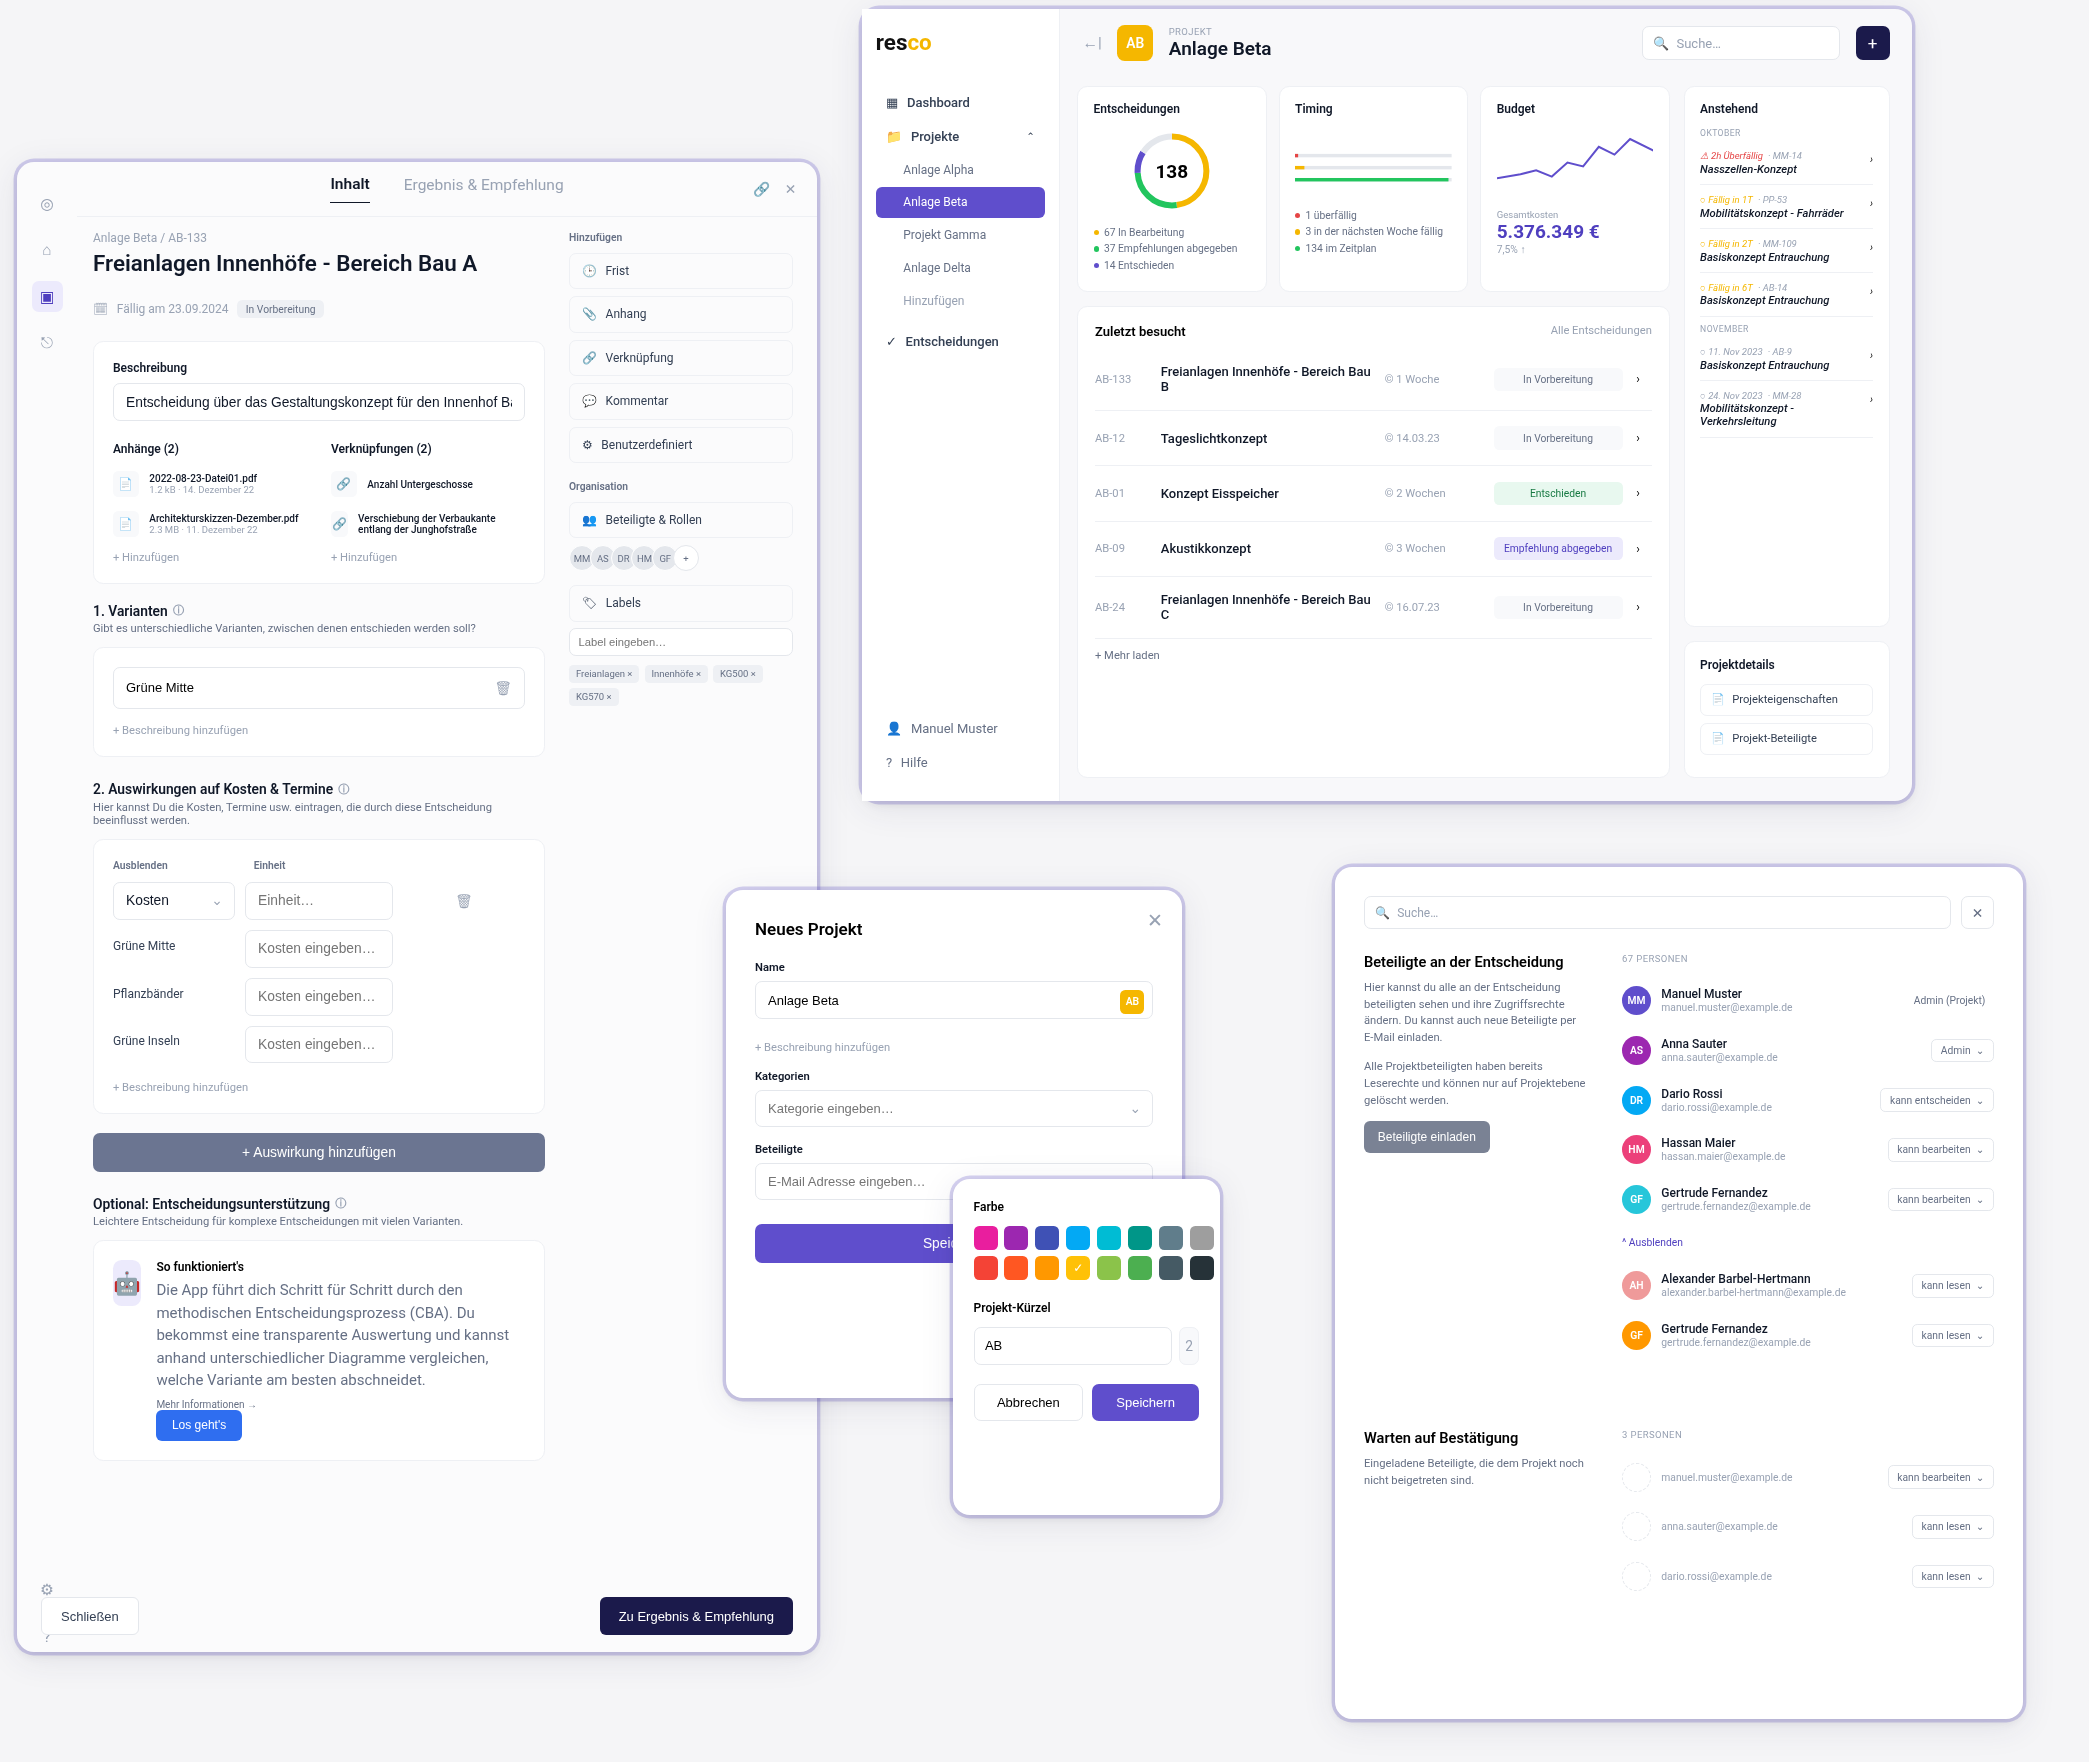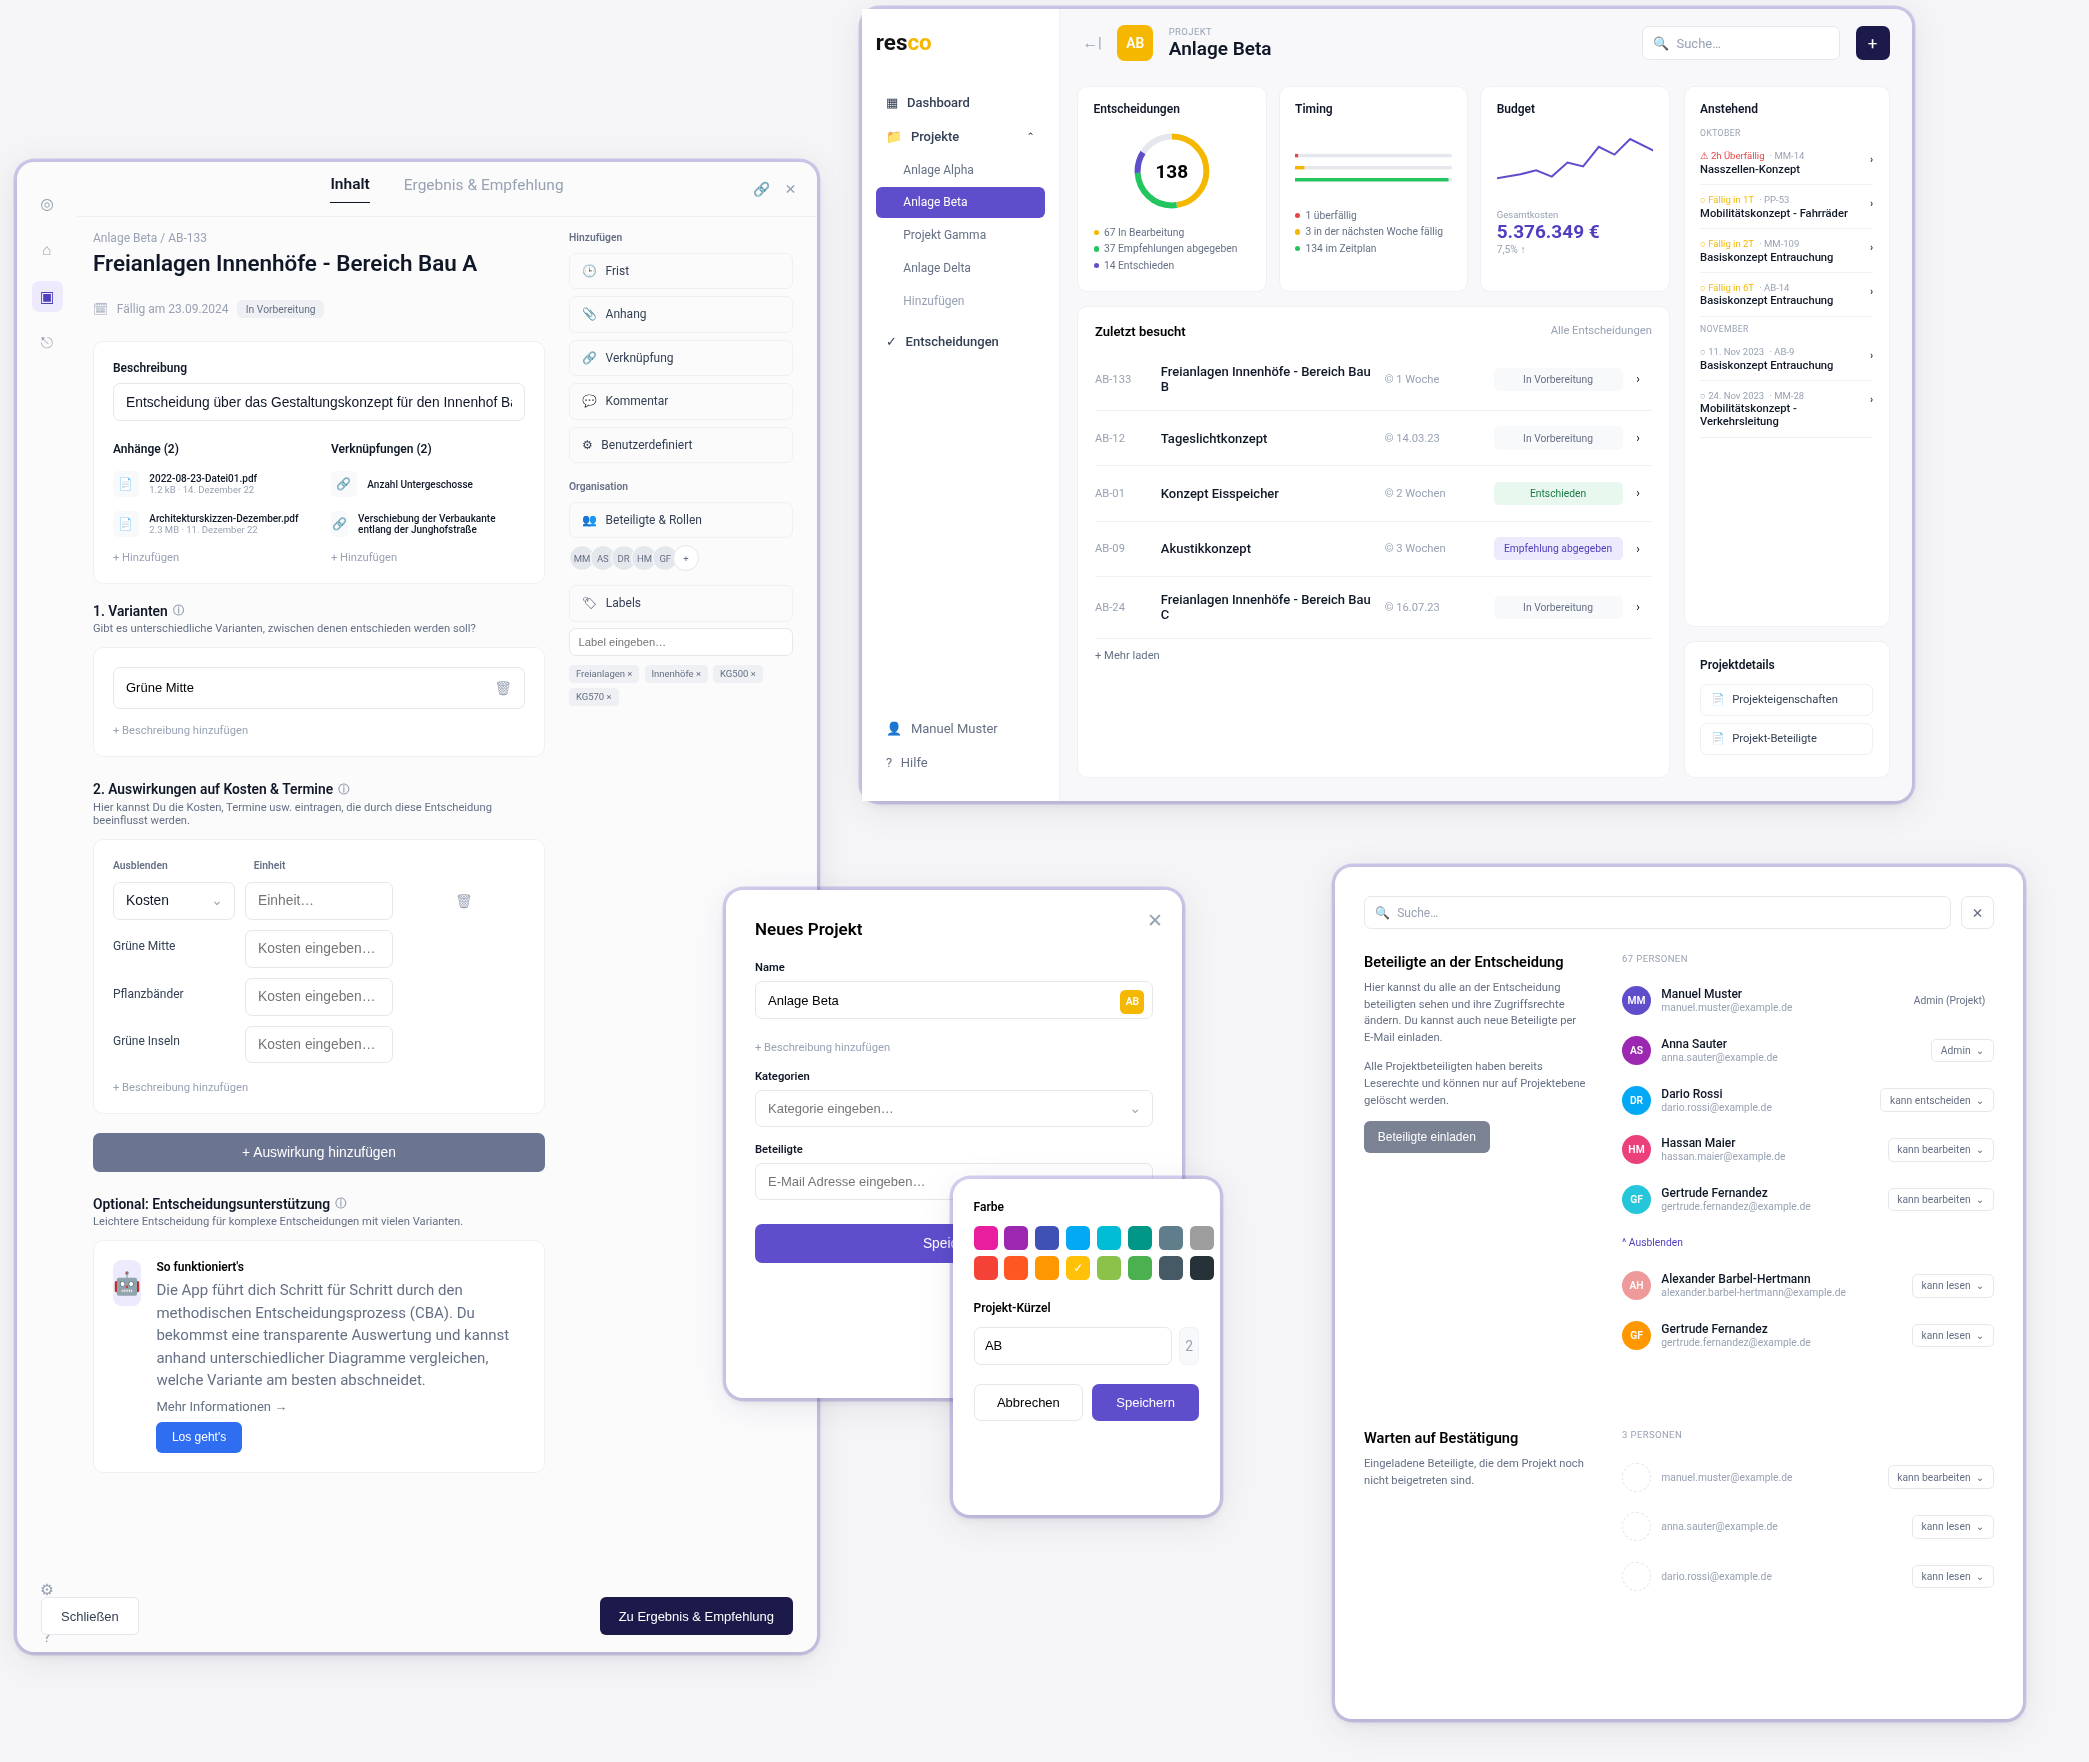--- a/index.html
+++ b/index.html
@@ -126,21 +126,21 @@
 .rec-id { width:52px; font-size:11.2px; color:var(--gray-400); }
 .rec-name { flex:1; font-size:13px; font-weight:500; color:var(--gray-900); }
 .rec-time { width:95px; font-size:11.2px; color:var(--gray-400); }
 .rec-badge { width:129px; text-align:center; font-size:10.3px; padding:5.2px 8.6px; border-radius:5.2px; background:var(--gray-50); color:var(--gray-500); }
 .rec-badge.green { background:#e8f8ef; color:#187a43; }
 .rec-badge.violet { background:var(--violet-pale); color:var(--violet); }
 .rec-arr { color:var(--gray-300); font-size:12px; width:15.5px; }
 .load-more { font-size:11.2px; color:var(--gray-500); margin-top:10.3px; display:inline-block; }
 .pending-c { background:#fff; border-radius:10.3px; border:0.9px solid var(--gray-100); padding:15.5px; flex:1; }
 .month { font-size:8.6px; color:var(--gray-400); text-transform:uppercase; letter-spacing:0.4px; margin:6.9px 0 3.4px; }
-.pend-it { padding:8.6px 0; border-bottom:0.9px solid var(--gray-100); position:relative; }
+.pend-it { padding:8.6px 0; border-bottom:0.9px solid var(--gray-100); position:relative;font-style:italic; }
 .pend-due { font-size:9.5px; display:flex; gap:5.2px; margin-bottom:1.7px; }
 .pend-due .d1 { color:var(--red); } .pend-due .d1.amber { color:var(--amber); }
 .pend-due .d2 { color:var(--gray-400); }
 .pend-nm { font-size:11.2px; font-weight:500; color:var(--gray-900); }
 .pend-arr { position:absolute; right:0; top:12px; color:var(--gray-300); font-size:10.3px; }
 .details-c { background:#fff; border-radius:10.3px; border:0.9px solid var(--gray-100); padding:15.5px; }
 .det-link { display:flex; align-items:center; gap:6.9px; padding:8.6px 10.3px; border:0.9px solid var(--gray-100); border-radius:6.9px; margin-bottom:6.9px; font-size:11.2px; color:var(--gray-700); }
 
 
 #p3 { left: 726px; top: 890px; width: 456px; height: 508px; }
@@ -319,21 +319,21 @@
       <div class="sec-ttl" style="margin-top:24px;">
           <span>Optional: Entscheidungsunterstützung</span>
           <span style="color:var(--gray-400);font-size:11.2px">ⓘ</span>
         </div>
       <div class="sec-desc">Leichtere Entscheidung für komplexe Entscheidungen mit vielen Varianten.</div>
       <div class="card info-card">
         <div class="info-ico">🤖</div>
         <div>
           <div style="font-size:12px;font-weight:600;margin-bottom:5.2px">So funktioniert's</div>
           <div style="font-size:15px;color:var(--gray-500);line-height:1.5;margin-bottom:6.9px">Die App führt dich Schritt für Schritt durch den methodischen Entscheidungsprozess (CBA). Du bekommst eine transparente Auswertung und kannst anhand unterschiedlicher Diagramme vergleichen, welche Variante am besten abschneidet.</div>
-          <div style="font-size:13px;color:var(--gray-500);margin-bottom:8px">Mehr Informationen →</div>
+          <div style="font-size:10px;color:var(--gray-500);margin-bottom:0">Mehr Informationen →</div>
           <button class="btn-blue">Los geht's</button>
         </div>
       </div>
     </div>
 
     <div class="p1-side">
       <div class="side-sec-ttl">Hinzufügen</div>
       <div id="side-add-items">
           <div class="side-item">
             <span>🕒</span>

